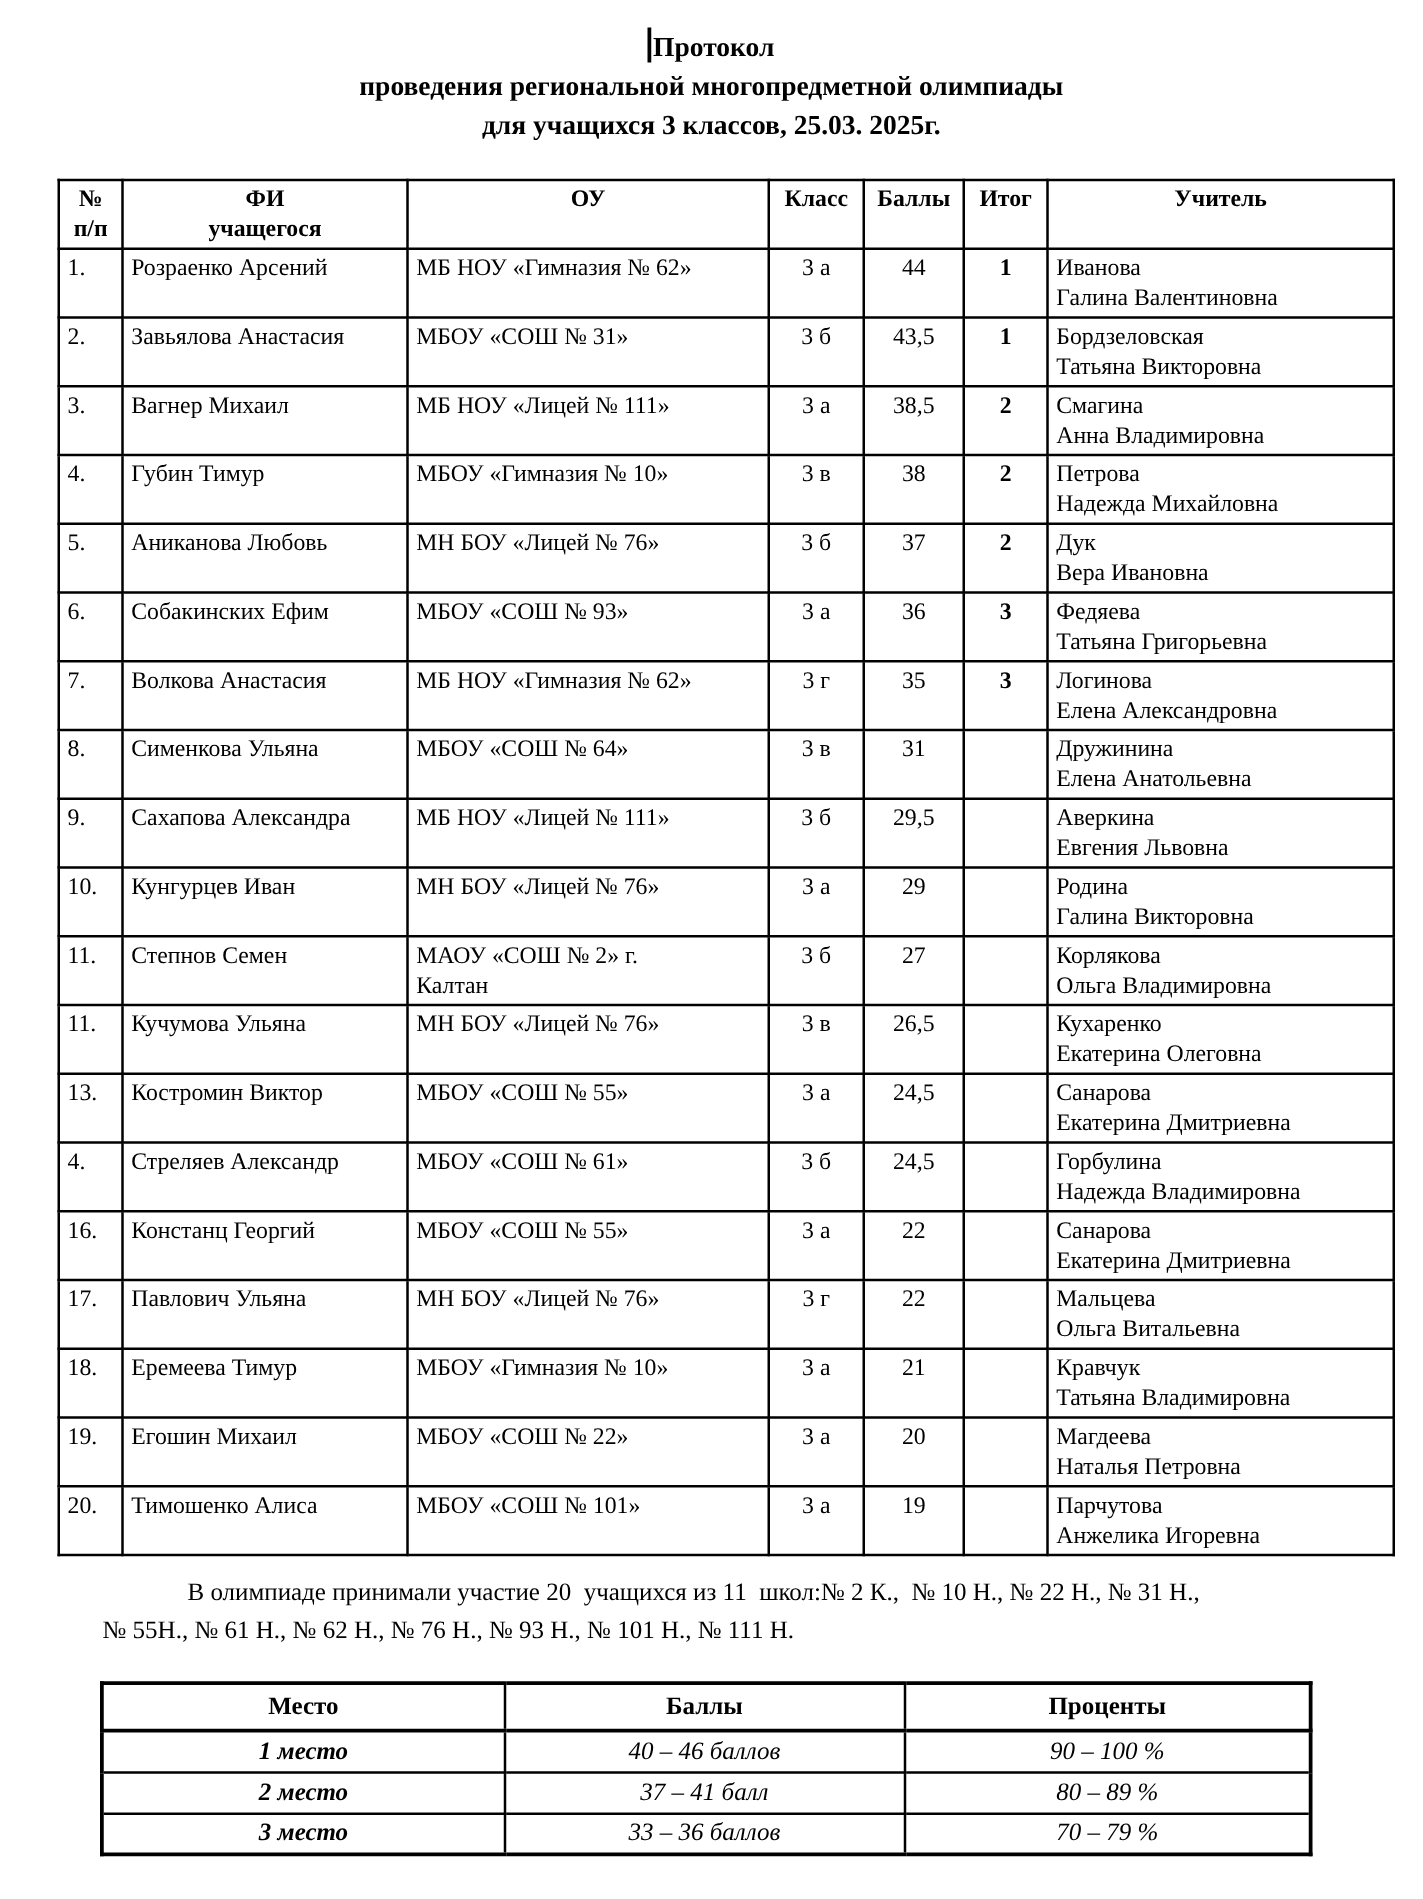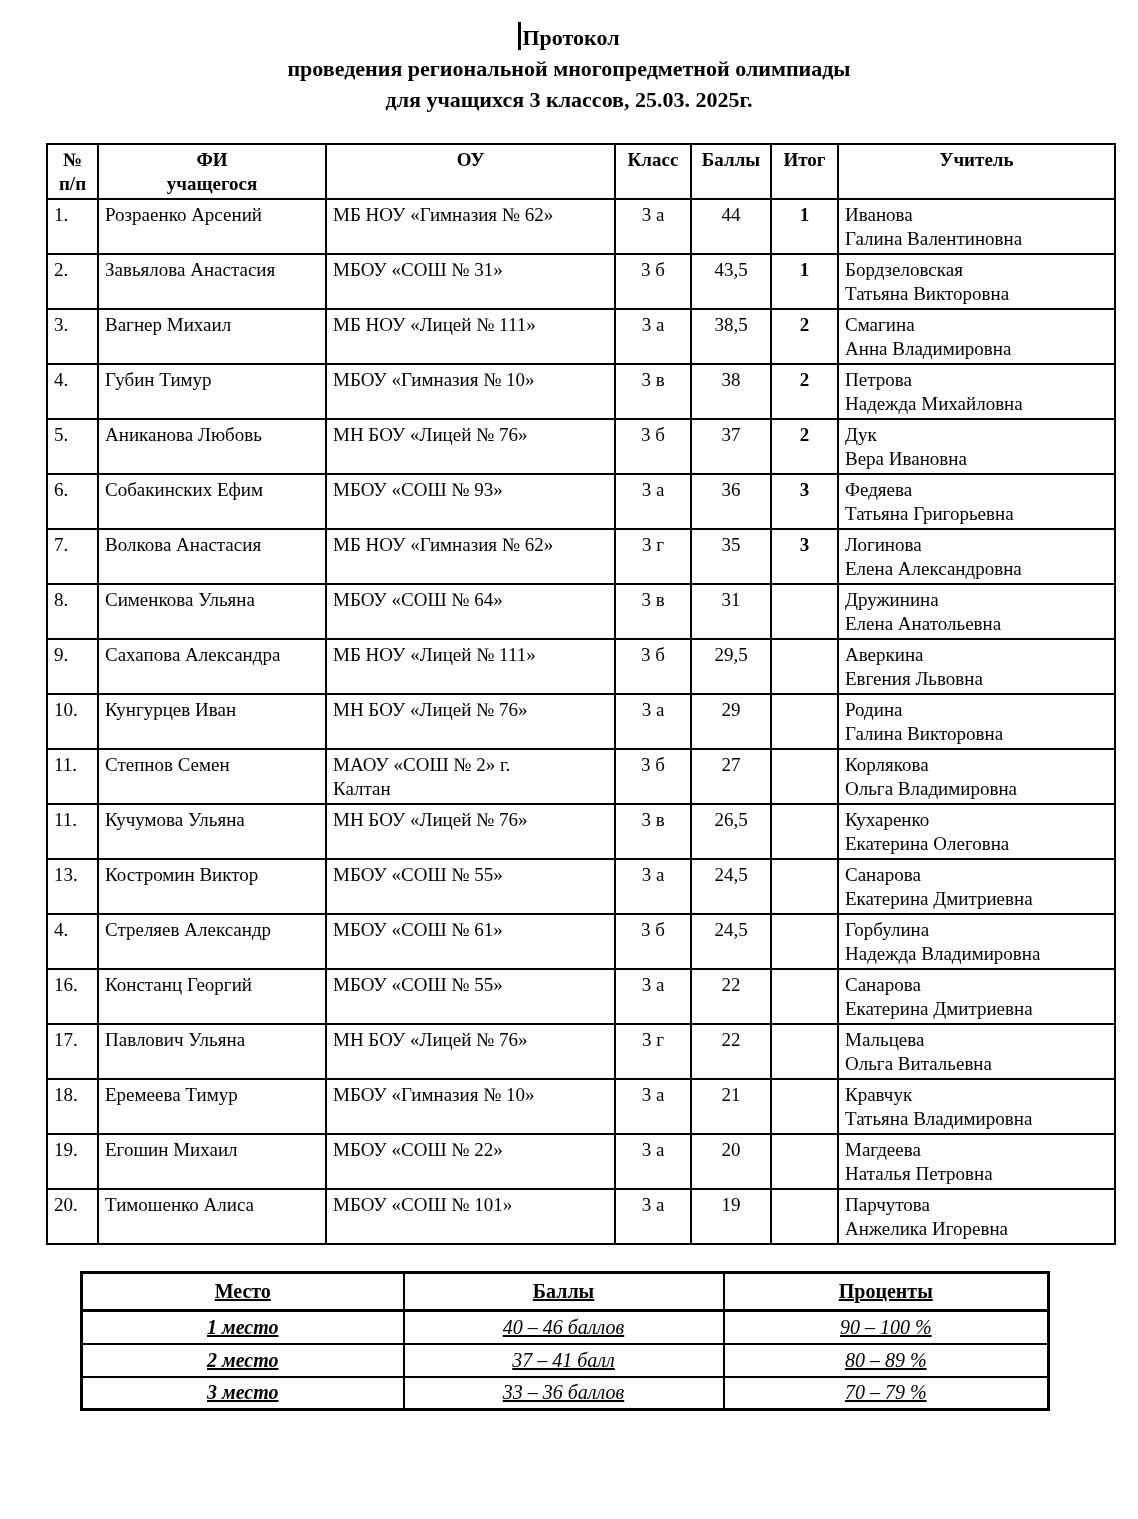--- a/index.html
+++ b/index.html
@@ -75,21 +75,20 @@
   .places {
     margin: 26px 0 0 80px;
     width: 967px;
     font-size: 20px;
   }
   .places th, .places td {
     border: 2px solid #000;
     text-align: center;
     vertical-align: middle;
     padding: 2px 6px;
-    text-decoration: underline;
   }
   .places thead th {
     font-weight: bold;
     height: 38px;
     border-bottom-width: 3px;
   }
   .places th:first-child, .places td:first-child { border-left-width: 3px; }
   .places th:last-child,  .places td:last-child  { border-right-width: 3px; }
   .places thead th { border-top-width: 3px; }
   .places tbody tr:last-child td { border-bottom-width: 3px; }
@@ -338,20 +337,22 @@
     <td class="c-school">МБОУ «СОШ № 101»</td>
     <td class="c-class">3 а</td>
     <td class="c-score">19</td>
     <td class="c-place"></td>
     <td class="c-teacher">Парчутова
 Анжелика Игоревна</td>
   </tr>
 </tbody>
   </table>
 
+  <p class="summary">В олимпиаде принимали участие 20  учащихся из 11  школ:№ 2 К.,  № 10 Н., № 22 Н., № 31 Н.,
+№ 55Н., № 61 Н., № 62 Н., № 76 Н., № 93 Н., № 101 Н., № 111 Н.</p>
 
   <table class="places">
     <colgroup>
       <col style="width:322px">
       <col style="width:320px">
       <col style="width:325px">
     </colgroup>
     <thead>
       <tr>
         <th>Место</th>

